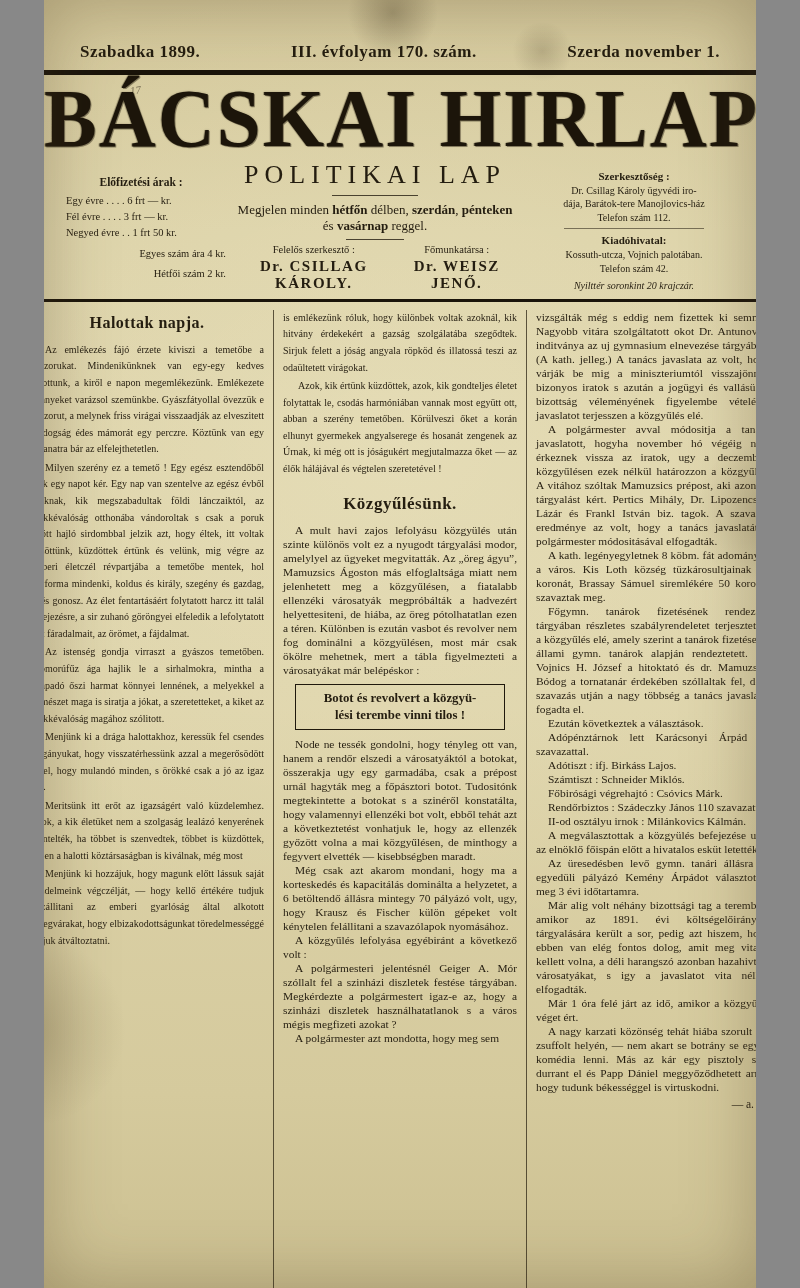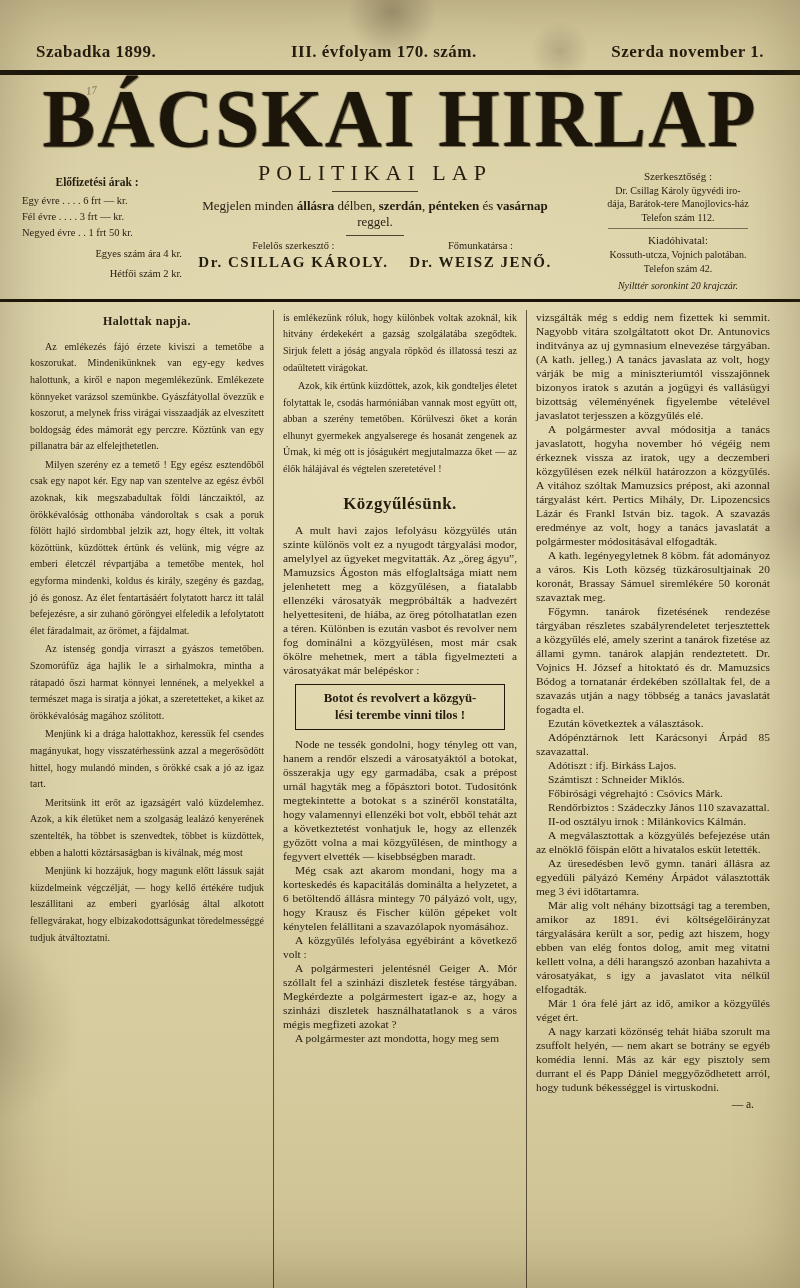--- a/index.html
+++ b/index.html
@@ -1,17 +1,17 @@
 <!DOCTYPE html>
 <html><head>
 <meta charset="utf-8">
 <style>
   html,body{margin:0;padding:0;background:#888;}
   .page{
-    position:relative;width:800px;height:1288px;margin:0 auto;overflow:hidden;
+    position:relative;width:712px;height:1288px;margin:0 auto;overflow:hidden;
     background:
       radial-gradient(ellipse 900px 700px at 50% 35%, rgba(255,250,225,.25), rgba(0,0,0,0) 70%),
       radial-gradient(circle 60px at 49% 1%, rgba(70,58,34,.35), rgba(0,0,0,0) 75%),
       radial-gradient(circle 40px at 70% 4%, rgba(70,58,34,.22), rgba(0,0,0,0) 75%),
       radial-gradient(circle 90px at 101% 40%, rgba(90,76,46,.25), rgba(0,0,0,0) 80%),
       radial-gradient(circle 120px at -2% 80%, rgba(90,76,46,.22), rgba(0,0,0,0) 80%),
       linear-gradient(180deg,#d3c79a 0%, #dbd1a6 18%, #ddd3a9 55%, #d5ca9d 85%, #ccc091 100%);
     font-family:"Liberation Serif","DejaVu Serif",serif;
     color:#241d10;
   }
@@ -31,38 +31,38 @@
     text-shadow:1px 1px 0 rgba(30,22,8,.4), -1px 0 0 rgba(30,22,8,.25), 0 0 2px rgba(30,22,8,.3);
     transform:scaleY(1.04);}
   
   .info-grid{display:grid;grid-template-columns:170px 1fr 220px;
     padding:2px 12px 0 12px;align-items:start;}
   .sub-block{margin-top:16px;font-size:10.5px;line-height:1.5;}
   .sub-head{font-weight:bold;font-size:11.5px;text-align:center;margin-bottom:2px;}
   .sub-lines{padding-left:10px;}
   .sub-center{text-align:right;margin-top:5px;}
   .center-block{text-align:center;padding:0 6px;}
-  .subtitle{font-size:22px;letter-spacing:6px;margin-top:2px;}
+  .subtitle{font-size:26px;letter-spacing:6px;margin-top:2px;}
   .mini-rule{width:86px;height:1px;background:#241d10;margin:5px auto 4px auto;opacity:.8;}
   .mini-rule.sm{width:58px;}
   .schedule{font-size:13px;margin-top:6px;}
   .schedule .b{font-weight:bold;}
   .editors{display:flex;justify-content:space-around;margin-top:0;}
   .ed-label{font-size:10.5px;}
   .ed-name{font-size:15px;font-weight:bold;letter-spacing:1.5px;margin-top:3px;}
   .right-block{text-align:center;font-size:10px;line-height:1.35;margin-top:8px;}
-  .r-head{font-weight:normal;font-size:11px;margin-top:3px;}
+  .r-head{font-weight:bold;font-size:11px;margin-top:3px;}
   .r-note{font-style:italic;margin-top:4px;}
   .r-div{width:140px;height:1px;background:rgba(36,29,16,.55);margin:4px auto;}
   .thick-rule{height:3px;background:#1a140a;margin-top:6px;}
   
   .cols{display:flex;justify-content:center;padding:8px 10px 0 10px;height:990px;overflow:hidden;}
   .col{flex:0 0 252px;box-sizing:border-box;padding:0 9px;overflow:hidden;}
   .vsep{flex:0 0 1px;background:#2c2413;opacity:.75;}
-  .h1{font-size:12px;font-weight:bold;text-align:center;margin:4px 0 10px 0;letter-spacing:.5px;}
+  .h1{font-size:16px;font-weight:bold;text-align:center;margin:4px 0 10px 0;letter-spacing:.5px;}
   .h2{font-size:17px;font-weight:bold;text-align:center;margin:16px 0 9px 0;letter-spacing:.5px;}
   .lg p{font-size:10px;line-height:16.6px;text-align:justify;text-indent:15px;margin:0 0 2px 0;}
   .sm p{font-size:11.4px;line-height:14px;text-align:justify;text-indent:12px;margin:0;}
   .box{border:1.5px solid #1f180c;width:192px;margin:7px auto;padding:5px 8px;
     text-align:center;font-size:12.8px;font-weight:bold;line-height:1.35;text-indent:0;}
   .box div{text-indent:0;}
   .sig{text-align:right;font-size:11.5px;padding-right:16px;margin-top:4px;}
 </style>
 </head>
 <body>
@@ -90,21 +90,21 @@
         <div>Negyed évre  .  .  1 frt 50 kr.</div>
       </div>
       <div class="sub-center">Egyes szám ára 4 kr.</div>
       <div class="sub-center">Hétfői szám 2 kr.</div>
     </div>
 
     <div class="center-block">
       <div class="subtitle">POLITIKAI LAP</div>
       <div class="mini-rule"></div>
       <div class="schedule">
-        <span>Megjelen minden </span><span class="b">állásra</span><span> délben, </span><span class="b">szerdán</span><span>, </span><span class="b">pénteken</span><span> és </span><span class="b">vasárnap</span><span> reggel.</span>
+        <span>Megjelen minden </span><span class="b">hétfőn</span><span> délben, </span><span class="b">szerdán</span><span>, </span><span class="b">pénteken</span><span> és </span><span class="b">vasárnap</span><span> reggel.</span>
       </div>
       <div class="mini-rule sm"></div>
       <div class="editors">
         <div>
           <div class="ed-label">Felelős szerkesztő :</div>
           <div class="ed-name">Dr. CSILLAG KÁROLY.</div>
         </div>
         <div>
           <div class="ed-label">Főmunkatársa :</div>
           <div class="ed-name">Dr. WEISZ JENŐ.</div>

